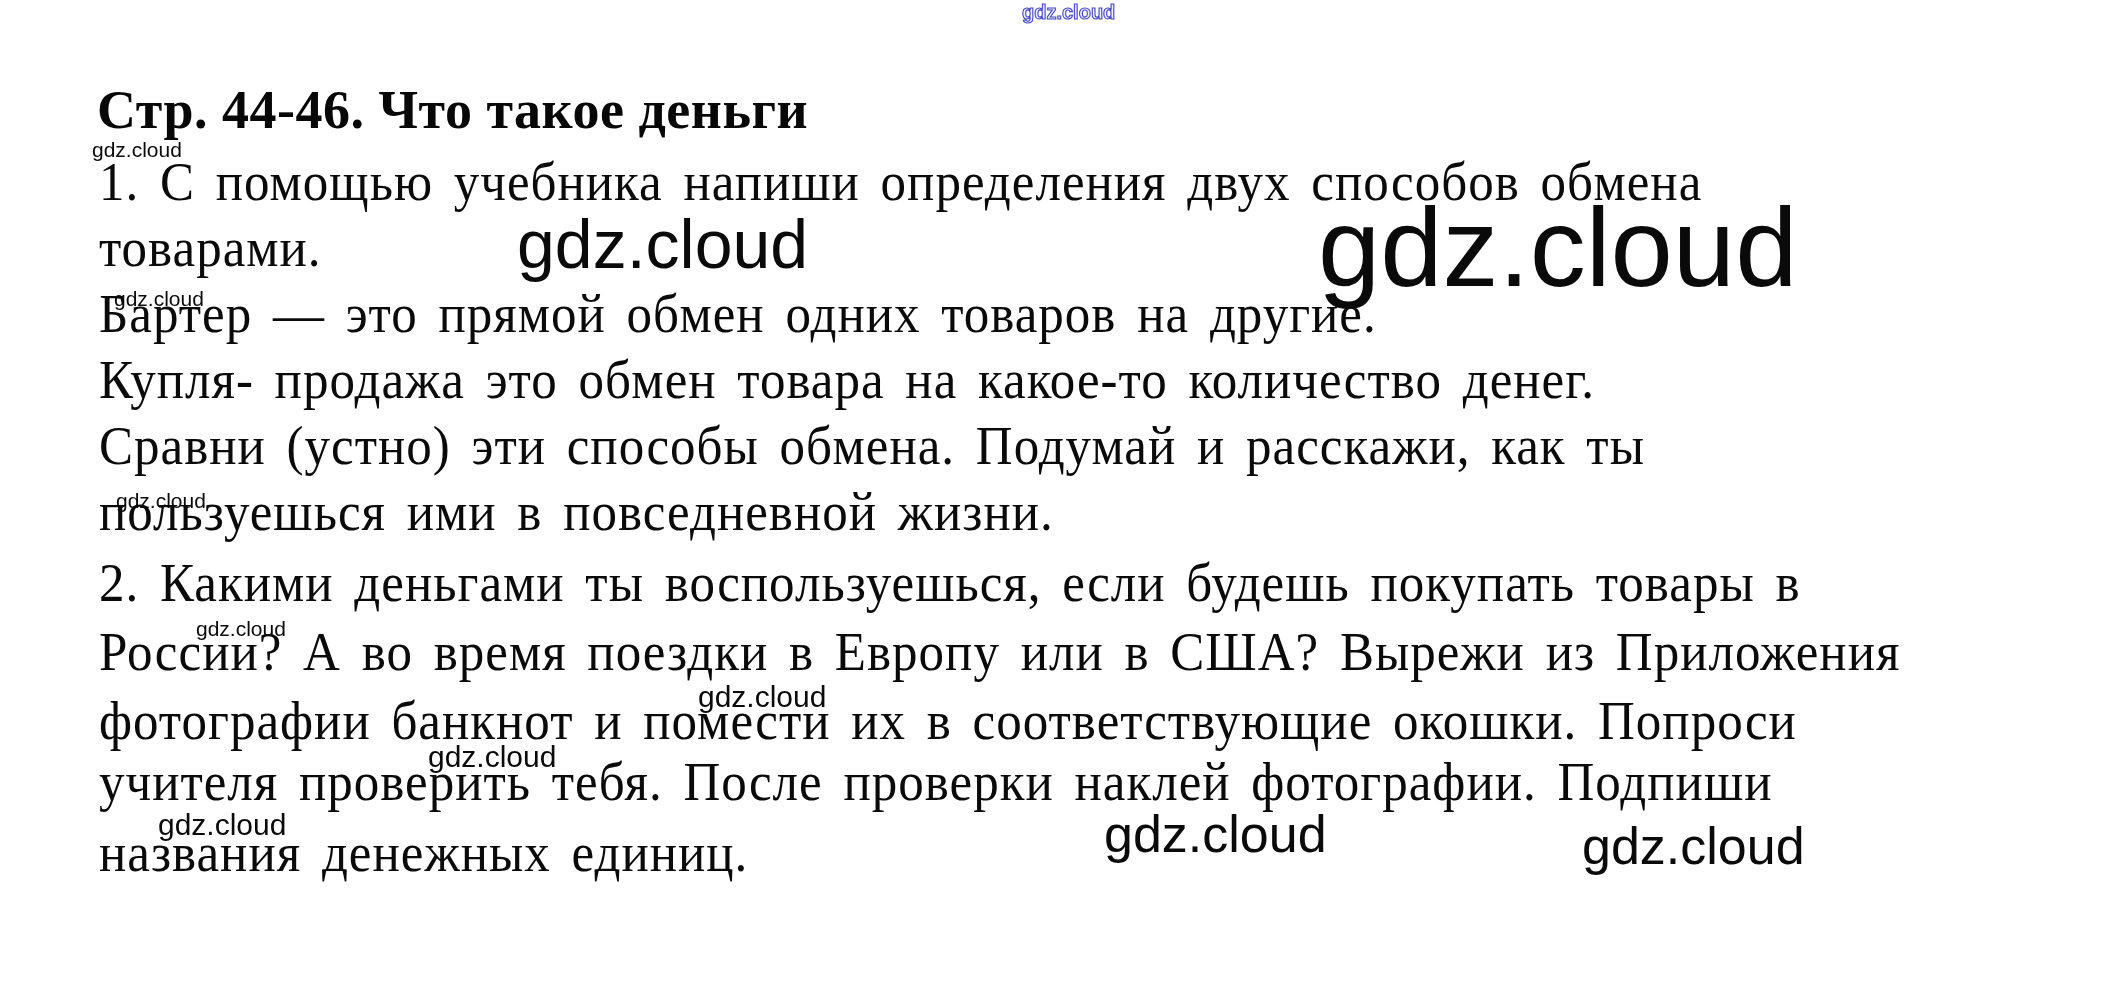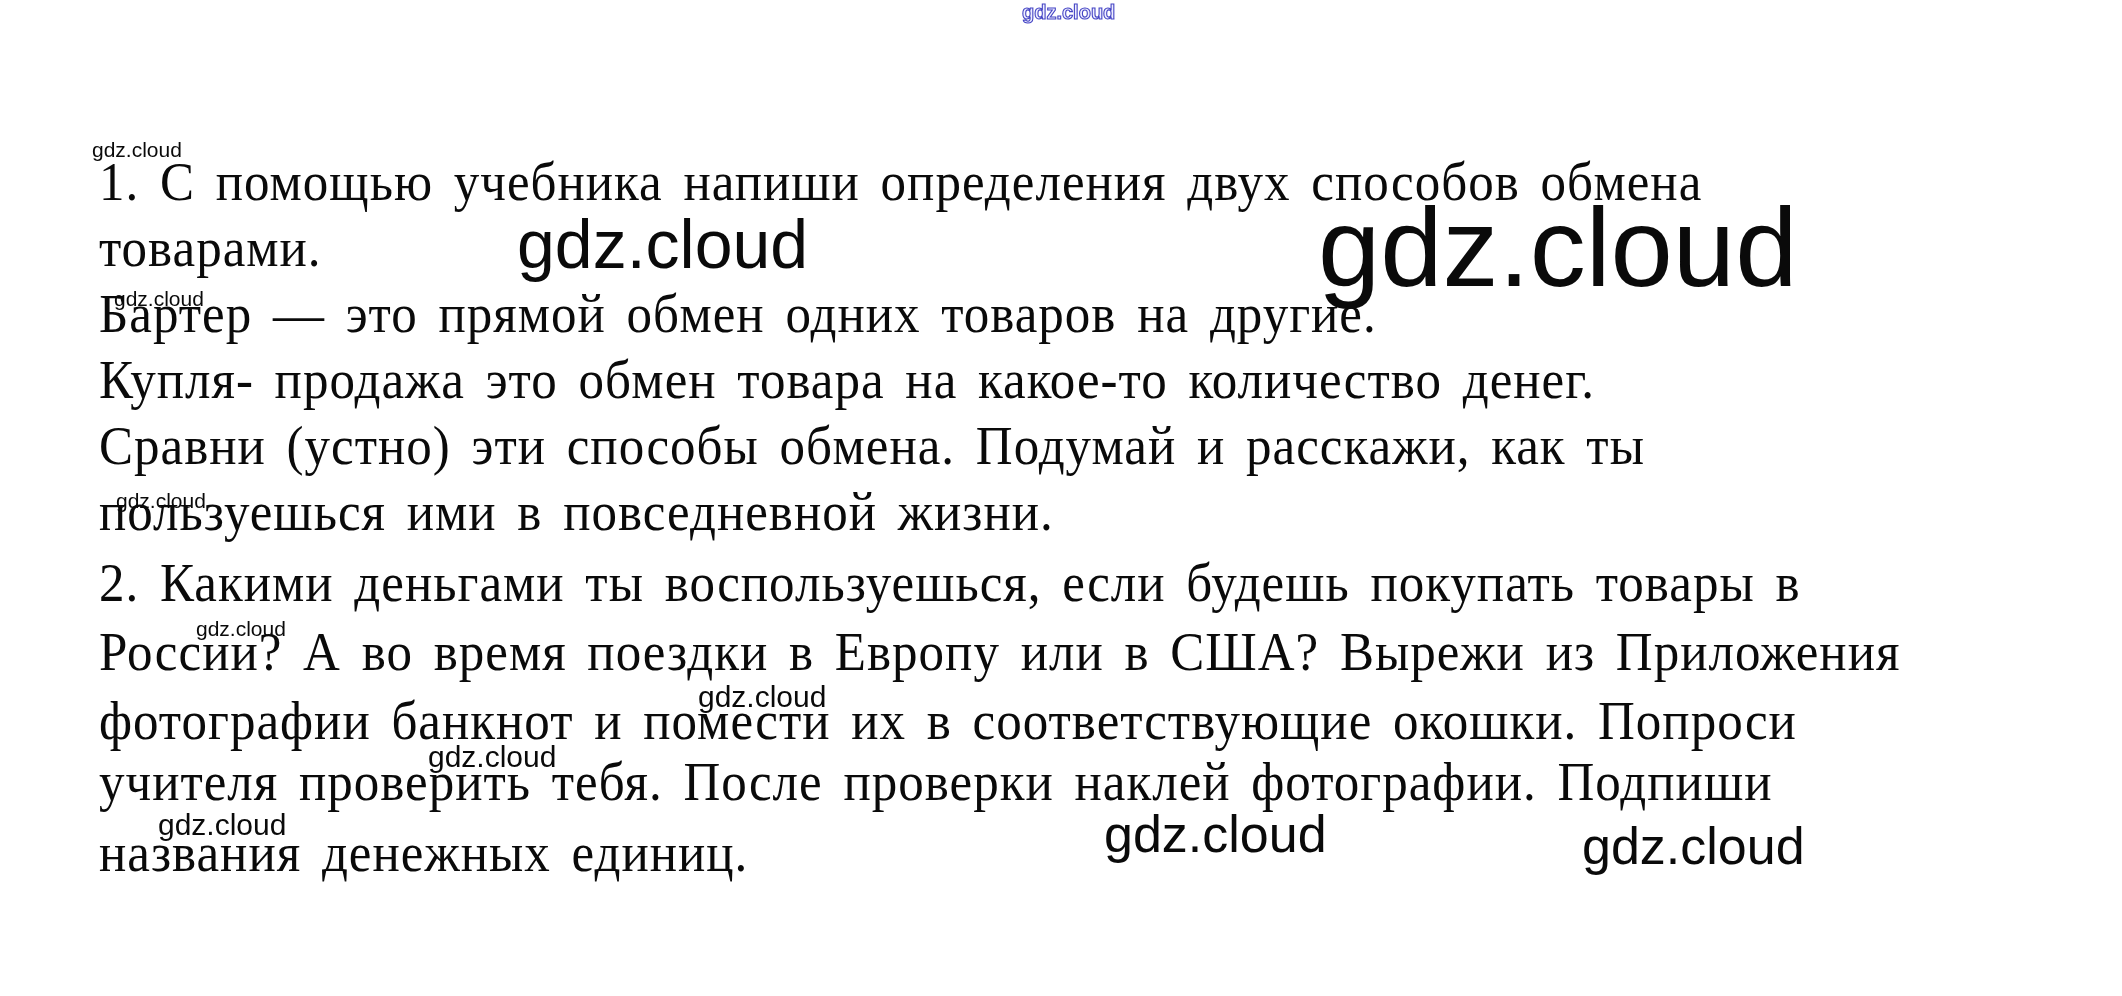--- a/index.html
+++ b/index.html
@@ -79,20 +79,21 @@
   .wm-10 { left: 1104px; top: 808px; font-size: 52px; }
   .wm-11 { left: 1582px; top: 820px; font-size: 52px; }
 </style>
 </head>
 <body>
 
 <div class="page">
 
   <span class="wm wm-top">gdz.cloud</span>
 
+  <div class="doc-title">Стр. 44-46. Что такое деньги</div>
 
   <span class="wm wm-1">gdz.cloud</span>
   <span class="wm wm-2">gdz.cloud</span>
   <span class="wm wm-3">gdz.cloud</span>
   <span class="wm wm-4">gdz.cloud</span>
   <span class="wm wm-5">gdz.cloud</span>
   <span class="wm wm-6">gdz.cloud</span>
   <span class="wm wm-7">gdz.cloud</span>
   <span class="wm wm-8">gdz.cloud</span>
   <span class="wm wm-9">gdz.cloud</span>

